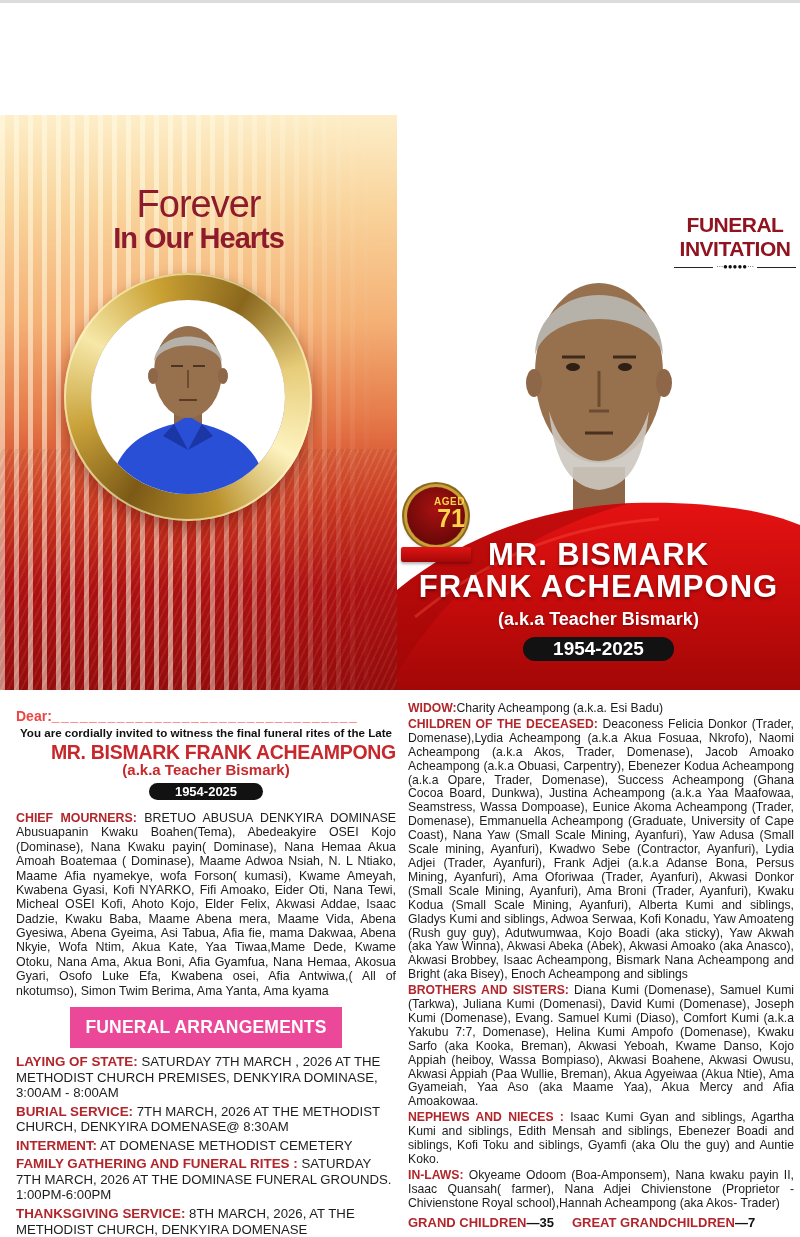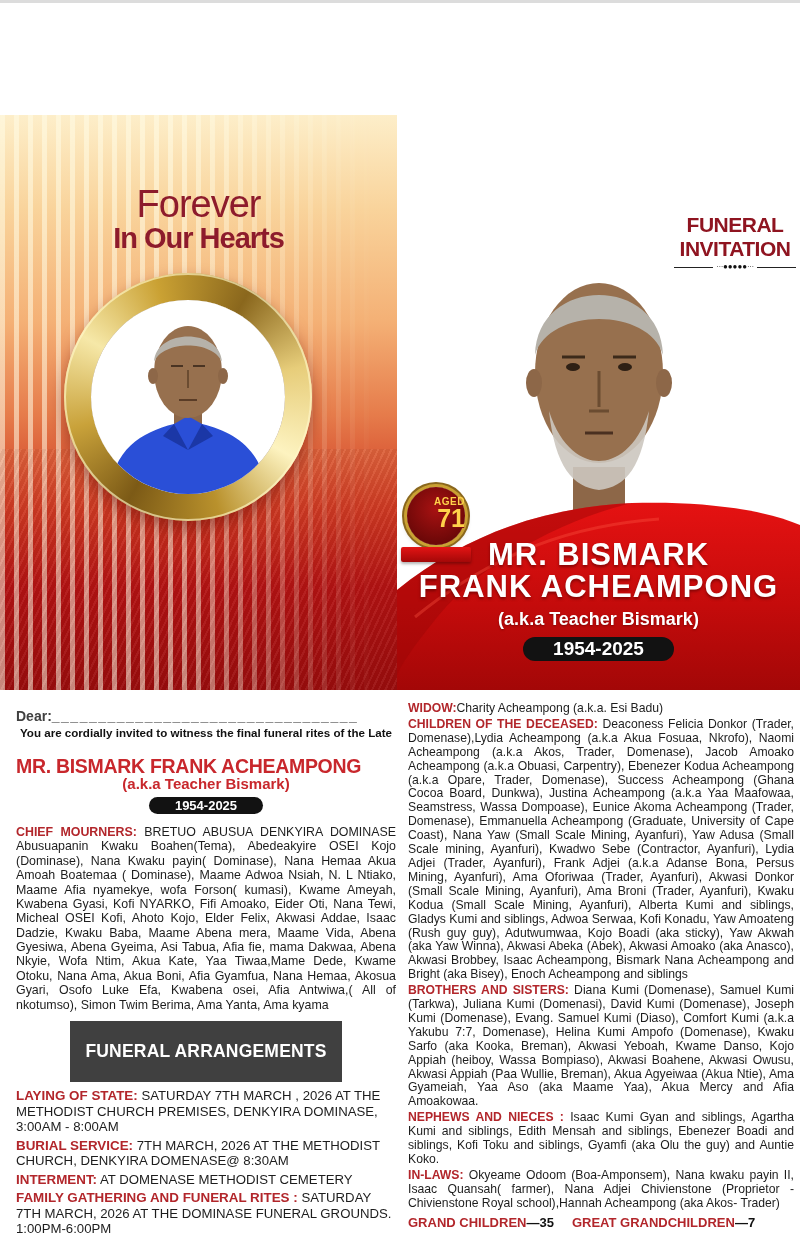--- a/index.html
+++ b/index.html
@@ -49,32 +49,32 @@
   .aged-badge .v{font-size:25px;font-weight:700;line-height:.9;text-shadow:0 1px 0 #7c0c0c;}
   .badge-ribbon{position:absolute;left:4px;top:432px;width:70px;height:15px;border-radius:2px;
     background:linear-gradient(180deg,#e31414,#a40808);box-shadow:0 2px 3px rgba(0,0,0,.3);}
 
   
   .content{position:absolute;left:0;top:694px;width:800px;box-sizing:border-box;
     padding:0 6px 0 16px;display:flex;gap:12px;}
   .col-left{width:380px;}
   .col-right{flex:1;padding-top:8px;}
 
-  .dear{margin-top:14px;font-size:14px;font-weight:700;color:#404040;}
+  .dear{margin-top:14px;font-size:14px;font-weight:700;color:#ef4444;}
   .dear .blanks{letter-spacing:1.5px;font-weight:700;}
   .intro{margin-top:2px;text-align:center;font-size:11.6px;font-weight:700;color:#111;}
-  .inv-name{margin-top:17px;text-align:left;color:#c8272c;font-weight:700;font-size:19.5px;letter-spacing:-.3px;line-height:1.05;}
+  .inv-name{margin-top:3px;text-align:right;color:#c8272c;font-weight:700;font-size:19.5px;letter-spacing:-.3px;line-height:1.05;}
   .inv-alias{text-align:center;color:#c8272c;font-weight:700;font-size:15px;line-height:1.1;}
   .inv-years{text-align:center;margin-top:3px;}
   .inv-years .pill{display:inline-block;background:#121212;color:#fff;font-weight:700;font-size:13px;
     padding:1px 26px;border-radius:11px;}
   .lbl{color:#b2262b;font-weight:700;}
   .mourners{margin-top:11px;font-size:12.4px;line-height:1.16;text-align:justify;}
-  .banner{margin:9px auto 6px;width:max-content;background:#404040;color:#fff;font-weight:700;
-    font-size:17.5px;letter-spacing:.2px;padding:20px 15px;}
+  .banner{margin:9px auto 6px;width:max-content;background:#ec4899;color:#fff;font-weight:700;
+    font-size:17.5px;letter-spacing:.2px;padding:10px 15px;}
   .arr-item{font-size:13.2px;line-height:1.17;margin-bottom:3px;}
   .arr-item .lbl{font-size:13.4px;}
   .fam-sec{font-size:12.2px;line-height:1.14;text-align:justify;margin-bottom:2px;}
   .counts{margin-top:4px;font-size:13px;font-weight:700;color:#111;}
   .counts .gap{display:inline-block;width:18px;}
 </style>
 </head>
 <body>
 
 <div class="page">

